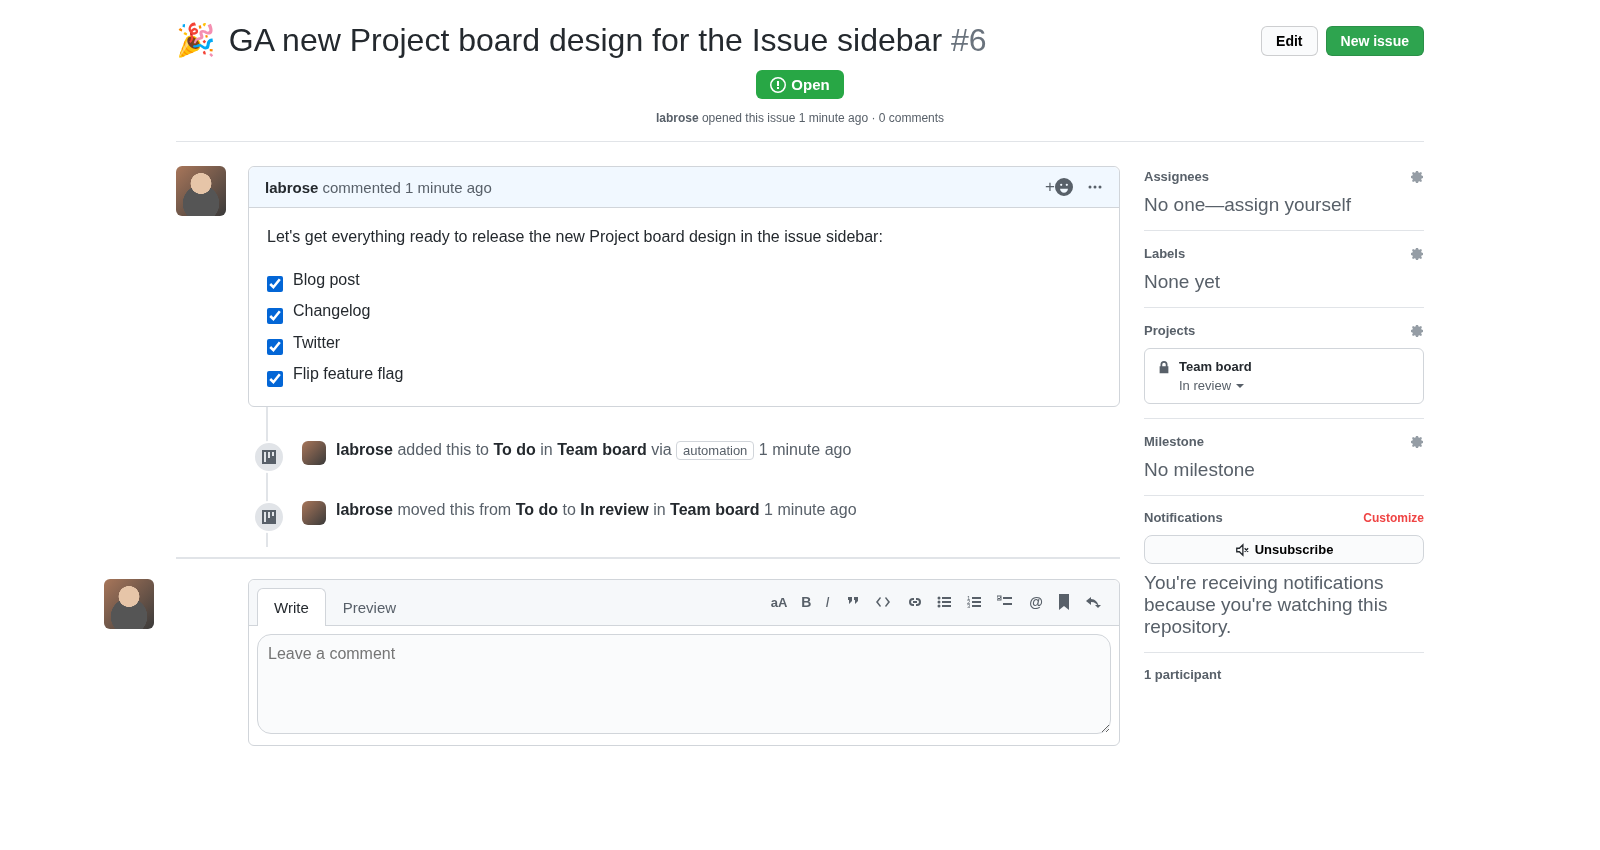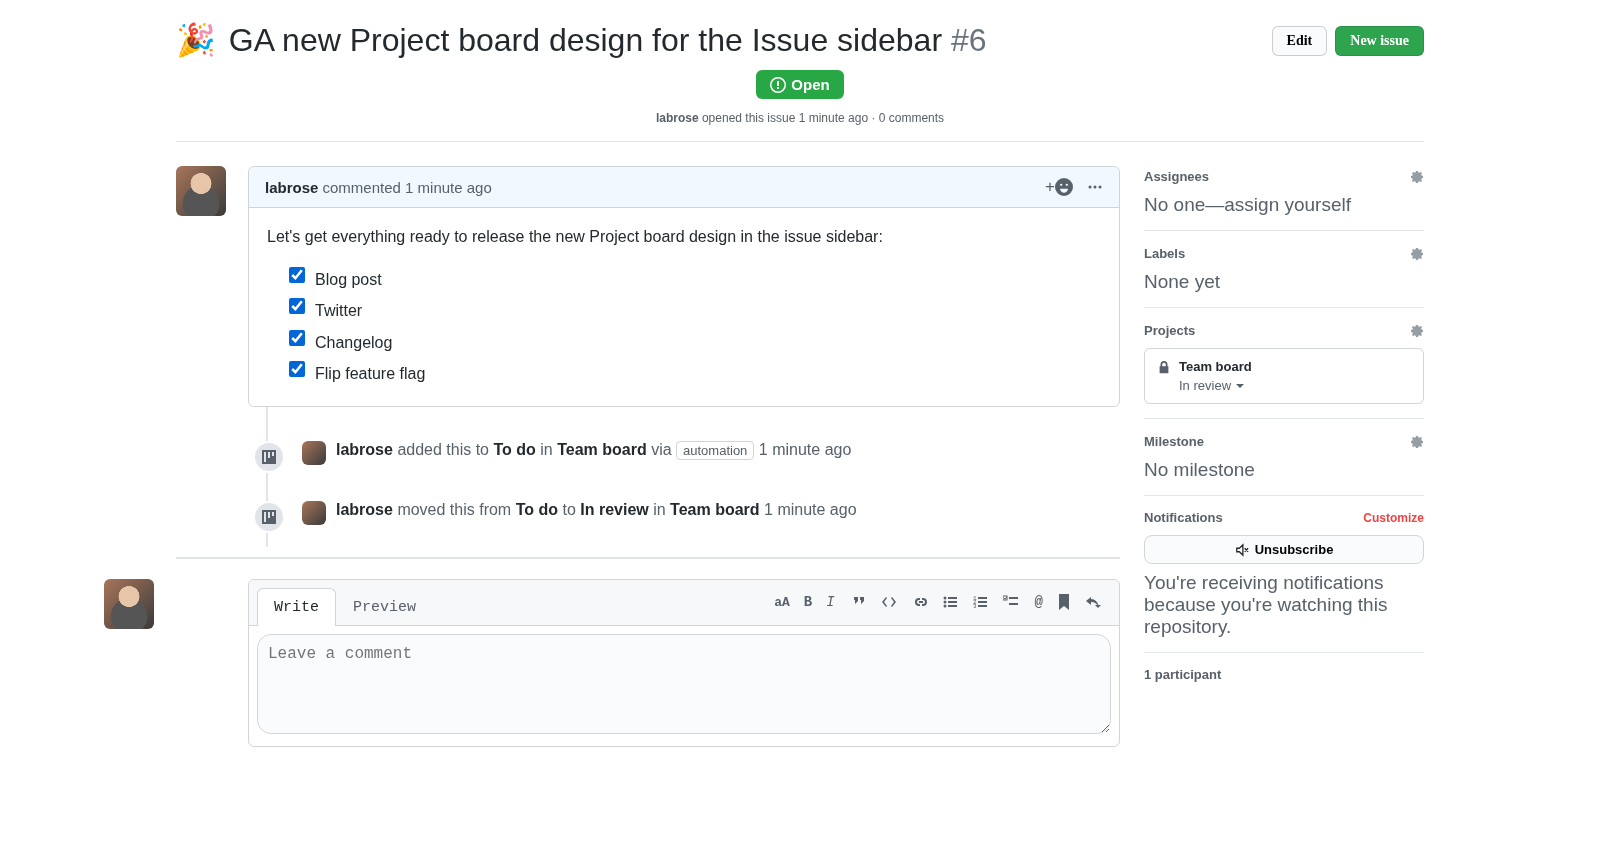--- a/index.html
+++ b/index.html
@@ -4,21 +4,21 @@
 <style>
 * { box-sizing: border-box; margin: 0; padding: 0; }
 body { font-family: -apple-system, BlinkMacSystemFont, "Segoe UI", Helvetica, Arial, sans-serif; background: #fff; color: #24292e; font-size: 14px; }
 .container { max-width: 1280px; margin: 0 auto; padding: 20px 16px 0 16px; }
 .issue-header { display:flex; justify-content:space-between; align-items:flex-start; margin-bottom: 8px; }
 .title-wrap { flex:1; }
 .issue-title { font-size: 32px; font-weight: 400; line-height: 1.25; }
 .issue-title .emoji { margin-right: 4px; }
 .issue-number { color:#6a737d; font-weight:300; }
 .header-actions { display:flex; gap:8px; margin-top:6px; }
-.btn { padding: 6px 14px; font-size: 14px; font-weight:600; border-radius:6px; border:1px solid rgba(27,31,35,.2); background:#fafbfc; cursor:pointer;font-family:Liberation Serif, serif; }
+.btn { padding: 6px 14px; font-size: 14px; font-weight:600; border-radius:6px; border:1px solid rgba(27,31,35,.2); background:#fafbfc; cursor:pointer; }
 .btn-primary { background:#2ea44f; color:#fff; border-color: rgba(27,31,35,.15); }
 .meta-row { display:flex; align-items:center; gap:12px; margin: 10px 0 16px; flex-direction: column; }
 .state-badge { display:inline-flex; align-items:center; gap:5px; background:#28a745; color:#fff; padding:6px 14px; border-radius:6px; font-weight:600; font-size:15px; }
 .state-badge svg { fill:#fff; }
 .meta-text { color:#586069; font-size:12px; }
 .meta-text b { color:#586069; font-weight:600; }
 .divider { border:0; border-bottom:1px solid #e1e4e8; margin-bottom: 24px;}
 .layout { display:flex; gap:24px; }
 .main-col { flex:1; min-width:0; }
 .sidebar { width: 280px; flex-shrink:0; font-size:13px; color:#586069;}
@@ -26,30 +26,30 @@
 .timeline::before { content:""; position:absolute; top:0; bottom:0; left:90px; width:2px; background:#e1e4e8; z-index:0;}
 .comment-block { position:relative; margin-bottom: 20px;}
 .avatar { width:50px; height:50px; border-radius:6px; background: linear-gradient(135deg,#a8765a,#3a3a3a); position:absolute; left:-72px; top:0; overflow:hidden;}
 .avatar::after{content:"";position:absolute;inset:0;background:radial-gradient(circle at 50% 35%,#e6c5a8 25%,transparent 26%),radial-gradient(circle at 50% 75%,#555 40%,transparent 41%);}
 .comment-box { border:1px solid #d1d5da; border-radius:6px; background:#fff; position:relative; z-index:1;}
 .comment-header { background:#f1f8ff; border-bottom:1px solid #d1d5da; border-radius:6px 6px 0 0; padding:10px 16px; display:flex; justify-content:space-between; align-items:center; color:#586069; font-size:15px;}
 .comment-header b { color:#24292e; }
 .comment-actions { display:flex; align-items:center; gap:14px; color:#586069;}
 .comment-body { padding: 16px 18px; font-size:16px; color:#24292e; line-height:1.6;}
 .task-list { list-style:none; padding:0; margin-top:14px;}
-.task-list li { display:flex; align-items:flex-start; gap:10px; padding:3px 0;margin-left:22px;}
+.task-list li { display:flex; align-items:flex-end; gap:10px; padding:3px 0;}
 .task-list input[type=checkbox]{ width:16px; height:16px; accent-color:#0366d6;}
 .timeline-item { position:relative; display:flex; gap:10px; padding:14px 0 14px 20px; font-size:16px; color:#586069; z-index:1;}
 .timeline-badge { width:32px; height:32px; border-radius:50%; background:#e1e4e8; border:2px solid #fff; display:flex; align-items:center; justify-content:center; flex-shrink:0; position:relative; left:-15px;}
 .timeline-badge svg{ fill:#586069;}
 .mini-avatar{ width:24px; height:24px; border-radius:6px; background:linear-gradient(135deg,#a8765a,#3a3a3a); flex-shrink:0; margin-left:-8px;}
 .timeline-item b{ color:#24292e; font-weight:600;}
 .automation-tag{ border:1px solid #d1d5da; border-radius:4px; padding:1px 6px; font-size:13px; color:#586069;}
 .hr-thick{ border:0; border-bottom:2px solid #e1e4e8; margin:10px 0 20px;}
-.new-comment{ position:relative; padding-left:72px;font-family:Liberation Mono, monospace;}
+.new-comment{ position:relative; padding-left:72px;}
 .comment-form{ border:1px solid #d1d5da; border-radius:6px; }
 .tab-row{ display:flex; align-items:center; padding:8px 8px 0 8px; border-bottom:1px solid #d1d5da; background:#f6f8fa; border-radius:6px 6px 0 0;}
 .tab{ padding:10px 16px; font-size:15px; color:#586069; cursor:pointer; border:1px solid transparent; border-bottom:none; border-radius:6px 6px 0 0; margin-bottom:-1px;}
 .tab.active{ background:#fff; border-color:#d1d5da; color:#24292e;}
 .toolbar{ margin-left:auto; display:flex; gap:16px; padding-right:10px; padding-bottom:8px; color:#586069;}
 .toolbar-group{ display:flex; gap:14px; align-items:center;}
 .textarea{ width:calc(100% - 16px); margin:8px; min-height:100px; border:1px solid #d1d5da; border-radius:14px; padding:10px; font-size:16px; font-family:inherit; resize:vertical; background:#fafbfc;}
 .sidebar-section{ padding:14px 0; border-bottom:1px solid #e1e4e8;}
 .sidebar-section:first-child{padding-top:2px;}
 .sidebar-header{ display:flex; justify-content:space-between; align-items:center; margin-bottom:10px; font-weight:600; color:#586069; font-size:13px;}
@@ -124,25 +124,25 @@
             </div>
             <div class="comment-body">
               <p>Let's get everything ready to release the new Project board design in the issue sidebar:</p>
               <ul class="task-list">
                 <li>
                     <input type="checkbox" checked="" style="">
                     <span>Blog post</span>
                   </li>
                 <li>
                     <input type="checkbox" checked="" style="">
-                    <span>Twitter</span>
+                    <span>Changelog</span>
                   </li>
                 <li>
                     <input type="checkbox" checked="" style="">
-                    <span>Changelog</span>
+                    <span>Twitter</span>
                   </li>
                 <li>
                     <input type="checkbox" checked="" style="">
                     <span>Flip feature flag</span>
                   </li>
               </ul>
             </div>
           </div>
         </div>
 

